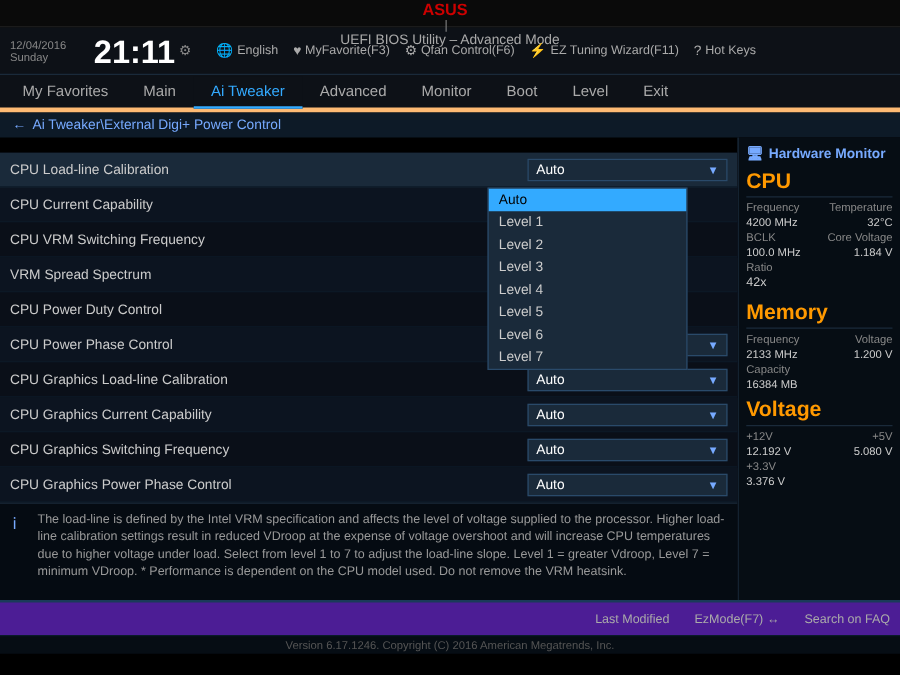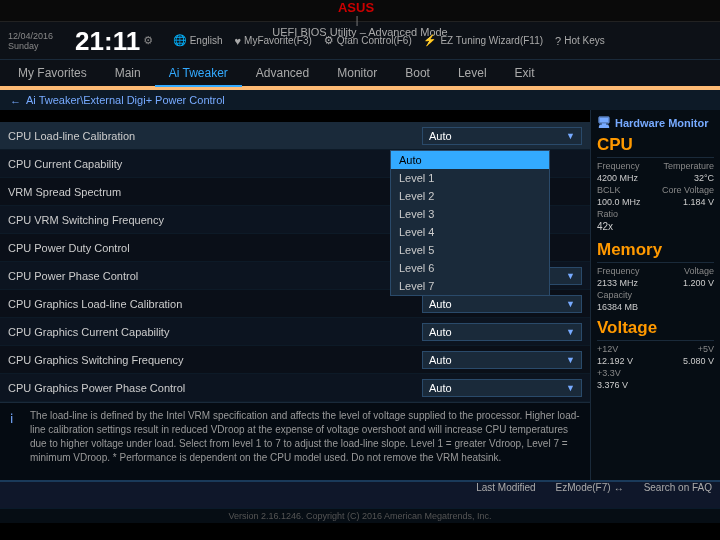--- a/index.html
+++ b/index.html
@@ -211,25 +211,25 @@
     }
     .info-icon {
       color: #7af;
       font-size: 13px;
       min-width: 14px;
     }
     .info-text { line-height: 1.4; }
 
     
     .bottom-bar {
-      background: #0f172a;
+      background: #4c1d95;
       border-top: 2px solid #1a3a5a;
       height: 28px;
       display: flex;
-      align-items: flex-start;
+      align-items: center;
       justify-content: flex-end;
       padding: 0 8px;
       gap: 20px;
     }
     .bottom-btn {
       color: #aaa;
       font-size: 10px;
       cursor: pointer;
       display: flex;
       align-items: center;
@@ -325,25 +325,25 @@
       <div class="dropdown-item">Level 5</div>
       <div class="dropdown-item">Level 6</div>
       <div class="dropdown-item">Level 7</div>
     </div>
 
     <div class="settings-row">
       <span class="row-label">CPU Current Capability</span>
     </div>
 
     <div class="settings-row">
+      <span class="row-label">CPU VRM Switching Frequency</span>
+    </div>
+
+    <div class="settings-row">
       <span class="row-label">VRM Spread Spectrum</span>
-    </div>
-
-    <div class="settings-row">
-      <span class="row-label">CPU VRM Switching Frequency</span>
     </div>
 
     <div class="settings-row">
       <span class="row-label">CPU Power Duty Control</span>
     </div>
 
     <div class="settings-row">
       <span class="row-label">CPU Power Phase Control</span>
       <div class="row-value">
         <span>Auto</span>
@@ -464,14 +464,14 @@
   <div class="bottom-btn">
     <span>EzMode(F7)</span>
     <span>↔</span>
   </div>
   <div class="bottom-btn">
     <span>Search on FAQ</span>
   </div>
 </div>
 
 <div class="version-bar">
-  <span>Version 2.16.1246. Copyright (C) 2016 American Megatrends, Inc.</span>
+  <span>Version 6.17.1246. Copyright (C) 2016 American Megatrends, Inc.</span>
 </div>
 
 </body></html>

